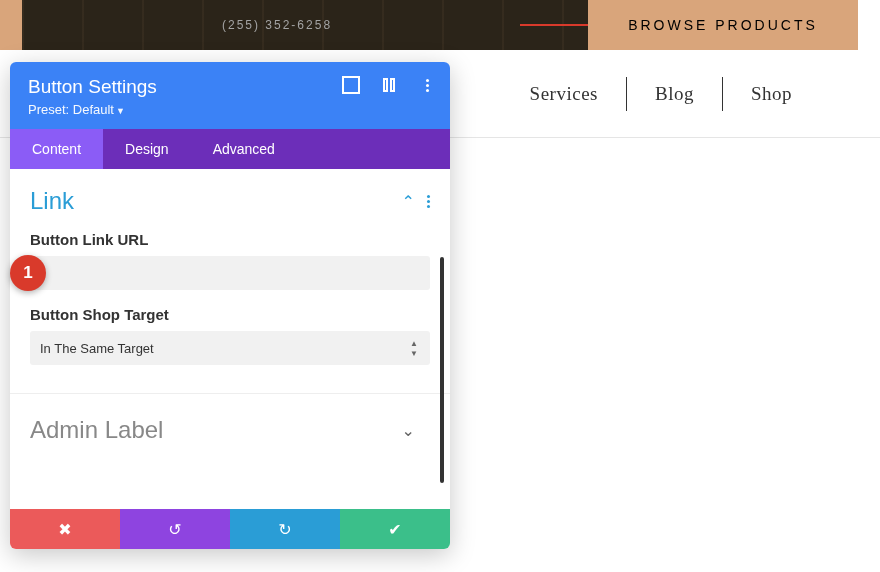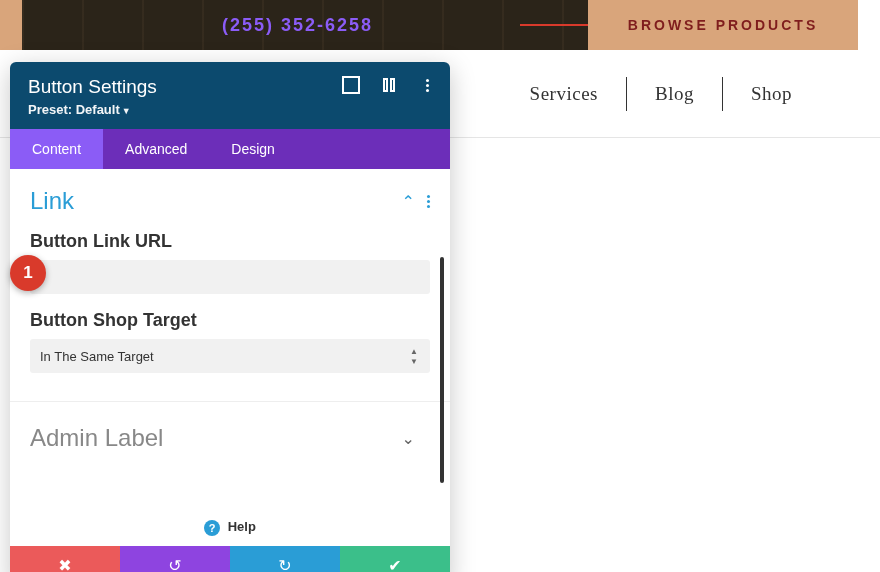--- a/index.html
+++ b/index.html
@@ -2,39 +2,39 @@
 <html><head>
 <meta charset="utf-8">
 <style>
 * { box-sizing: border-box; margin: 0; padding: 0; }
 body { font-family: -apple-system, BlinkMacSystemFont, "Segoe UI", sans-serif; width: 880px; height: 572px; overflow: hidden; background: #fff; }
 
 
 .top-banner { height: 50px; background: #2b2419; position: relative; margin: 0 22px 0 22px; width: calc(100% - 44px); }
 .banner-pattern { position: absolute; inset: 0; background: repeating-linear-gradient(90deg, rgba(210,160,115,0.12) 0 2px, transparent 2px 60px); opacity: 0.5; }
 .banner-inner { position: relative; height: 100%; display: flex; align-items: center; }
-.phone { position: absolute; left: 200px; color: #8b5cf6; font-size: 18px; letter-spacing: 2px; font-weight: 700; }
+.phone { position: absolute; left: 200px; color: #a3a3a3; font-size: 12px; letter-spacing: 2px; font-weight: 400; }
 .arrow { position: absolute; left: 498px; width: 85px; height: 2px; background: #d93a2b; }
 .arrow::after { content: ""; position: absolute; right: -1px; top: -5px; border-left: 12px solid #d93a2b; border-top: 6px solid transparent; border-bottom: 6px solid transparent; }
 .browse-band { position: absolute; right: 0; top: 0; bottom: 0; width: 270px; background: #d9a57b; display: flex; align-items: center; justify-content: center; }
-.browse-text { color: #7f1d1d; font-size: 14px; letter-spacing: 3px; font-weight: 700; }
+.browse-text { color: #000000; font-size: 14px; letter-spacing: 3px; font-weight: 400; }
 .banner-strip-left { position: absolute; left: 0; top: 0; width: 22px; height: 50px; background: #d9a57b; }
 
 
 .nav-area { height: 88px; border-bottom: 1px solid #e5e5e5; display: flex; align-items: center; justify-content: flex-end; padding-right: 60px; }
 .nav-list { display: flex; align-items: center; }
 .nav-item { font-size: 19px; color: #333; padding: 6px 28px; border-right: 1px solid #333; font-family: Georgia, serif; letter-spacing: 0.5px; }
 .nav-item:last-child { border-right: none; }
 
 
 .panel { position: absolute; left: 10px; top: 62px; width: 440px; background: #fff; border-radius: 6px; box-shadow: 0 6px 26px rgba(0,0,0,0.22); overflow: hidden; }
 
-.panel-header { background: #0c4a6e; color: #fff; padding: 14px 18px 12px 18px; position: relative; }
+.panel-header { background: #3b82f6; color: #fff; padding: 14px 18px 12px 18px; position: relative; }
 .panel-title { font-size: 19px; font-weight: 500; margin-bottom: 4px; }
-.panel-preset { font-size: 13px; opacity: 0.95; font-weight: bold; }
+.panel-preset { font-size: 13px; opacity: 0.95; }
 .panel-preset .caret { font-size: 9px; margin-left: 2px; }
 .header-icons { position: absolute; right: 14px; top: 14px; display: flex; gap: 20px; align-items: center; }
 .header-icons span { display: inline-flex; width: 18px; height: 18px; align-items: center; justify-content: center; font-size: 16px; cursor: pointer; }
 .icon-expand { border: 2px solid #fff; width: 10px; height: 10px; position: relative; }
 .icon-columns { display: flex; gap: 2px; }
 .icon-columns i { display: block; width: 5px; height: 14px; border: 2px solid #fff; }
 .dots-v { display: flex; flex-direction: column; gap: 2px; }
 .dots-v i { display: block; width: 3px; height: 3px; background: #fff; border-radius: 50%; }
 
 .tabs { display: flex; background: #6c2eb9; }
@@ -47,21 +47,21 @@
 .section { padding: 18px 20px 10px 20px; border-bottom: 1px solid #eee; }
 .section-row { display: flex; align-items: center; justify-content: space-between; }
 .section-title { font-size: 24px; color: #2a9dd6; font-weight: 400; }
 .section-title.muted { color: #888; }
 .section-icons { display: flex; gap: 12px; align-items: center; }
 .chevron-up { color: #2a9dd6; font-size: 16px; cursor: pointer; }
 .chevron-down { color: #666; font-size: 16px; cursor: pointer; }
 .dots-v-sm { display: flex; flex-direction: column; gap: 2px; cursor: pointer; }
 .dots-v-sm i { display: block; width: 3px; height: 3px; background: #2a9dd6; border-radius: 50%; }
 
-.field-label { font-size: 18px; color: #333; font-weight: 600; margin: 16px 0 8px 0; }
+.field-label { font-size: 15px; color: #333; font-weight: 600; margin: 16px 0 8px 0; }
 .text-input { width: 100%; height: 34px; background: #f1f1f1; border: none; border-radius: 3px; padding: 0 10px; font-size: 13px; }
 .select-wrap { position: relative; }
 .select-input { width: 100%; height: 34px; background: #f1f1f1; border: none; border-radius: 3px; padding: 0 10px; font-size: 13px; display: flex; align-items: center; color: #333; cursor: pointer; }
 .select-arrows { position: absolute; right: 12px; top: 50%; transform: translateY(-50%); display: flex; flex-direction: column; gap: 1px; font-size: 8px; color: #666; }
 
 .admin-section { padding: 22px 35px 22px 20px; }
 
 .help-row { text-align: center; padding: 10px 0; font-size: 13px; color: #333; font-weight: 600; }
 .help-icon { display: inline-flex; width: 16px; height: 16px; background: #2a9dd6; color: #fff; border-radius: 50%; font-size: 11px; align-items: center; justify-content: center; margin-right: 4px; vertical-align: middle; }
 
@@ -118,22 +118,22 @@
             <i></i>
             <i></i>
             <i></i>
           </span>
         </span>
     </div>
   </div>
 
   <div class="tabs">
     <div class="tab active">Content</div>
+    <div class="tab">Design</div>
     <div class="tab">Advanced</div>
-    <div class="tab">Design</div>
   </div>
 
   <div class="panel-body">
     <div class="section">
       <div class="section-row">
         <div class="section-title">Link</div>
         <div class="section-icons">
           <span class="chevron-up">⌃</span>
           <span class="dots-v-sm">
               <i></i>
@@ -162,24 +162,20 @@
     <div class="admin-section">
       <div class="section-row">
         <div class="section-title muted">Admin Label</div>
         <span class="chevron-down">⌄</span>
       </div>
     </div>
 
     <div class="scroll-track"></div>
   </div>
 
-  <div class="help-row">
-    <span class="help-icon">?</span>
-    <span>Help</span>
-  </div>
 
   <div class="action-bar">
     <div class="action-btn btn-cancel">✖</div>
     <div class="action-btn btn-undo">↺</div>
     <div class="action-btn btn-redo">↻</div>
     <div class="action-btn btn-save">✔</div>
   </div>
 </div>
 
 <div class="badge-1">

